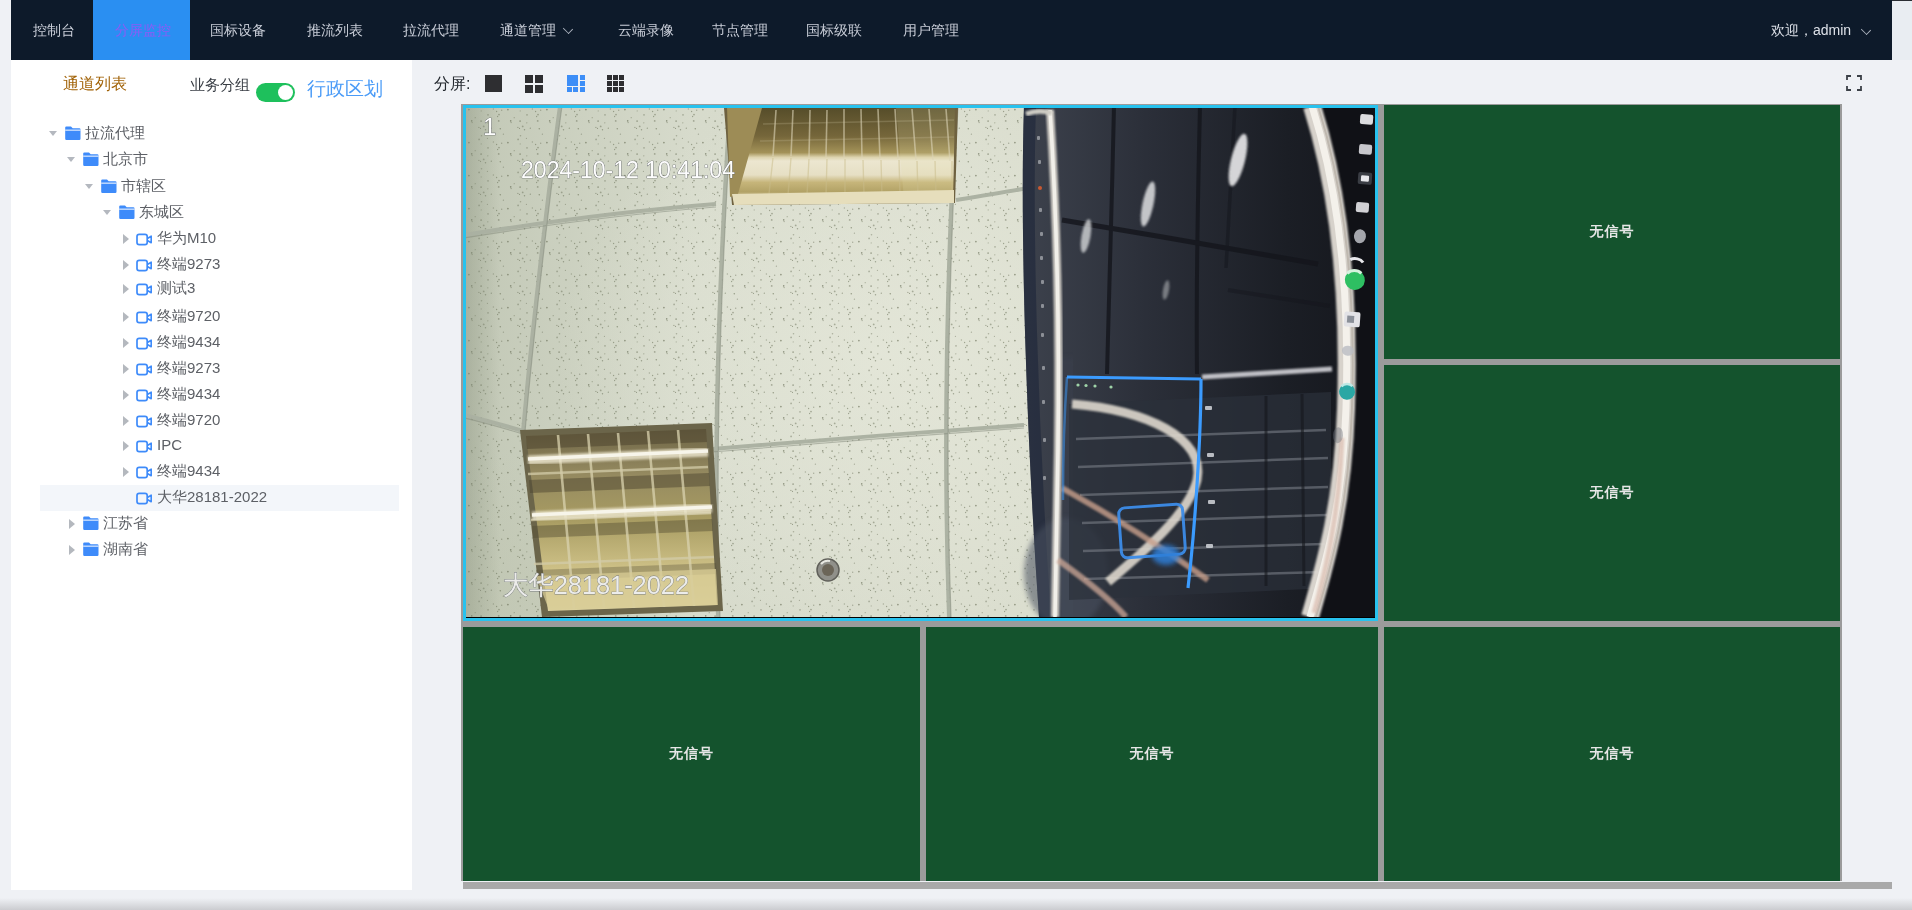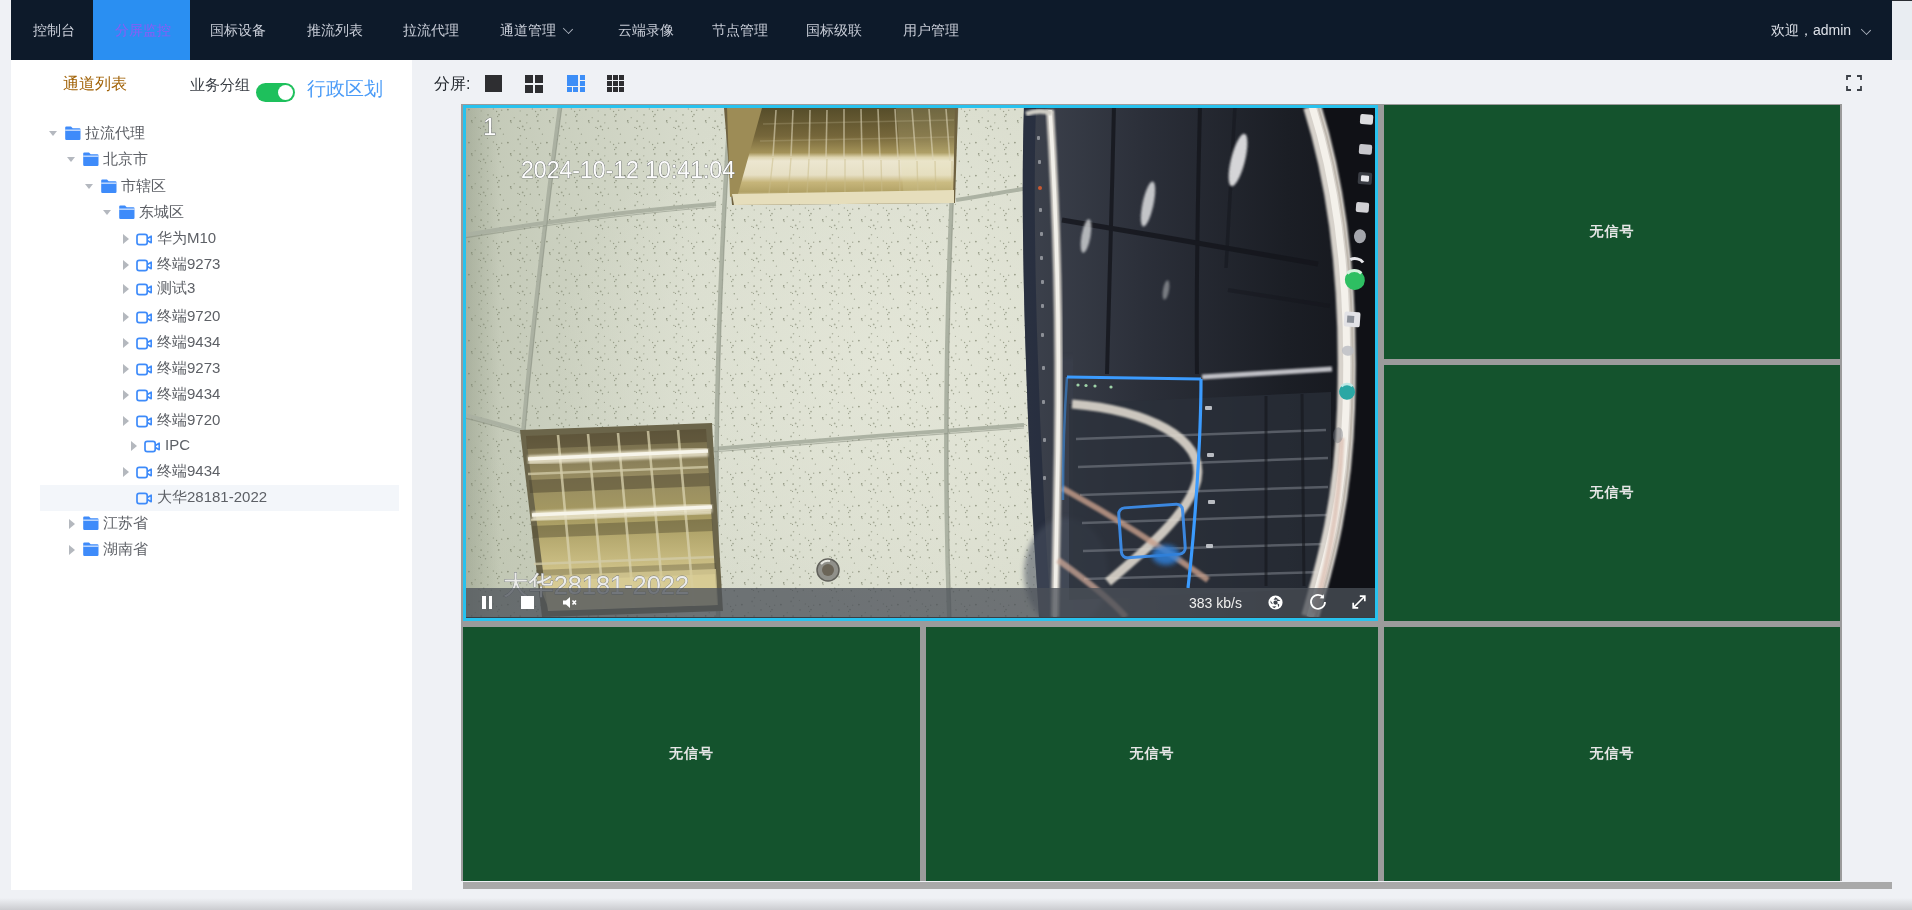--- a/index.html
+++ b/index.html
@@ -149,21 +149,21 @@
         <span class="txt" style="left:146px">终端9434</span>
       </div>
       <div class="trow" style="left:0;top:348px;width:401px">
         <span class="arr-r" style="left:112px;top:8px"></span>
         <svg width="17" height="13" viewBox="0 0 17 13" style="left:125px;position:absolute;top:7px">
           <rect x="1" y="1.3" width="10.2" height="10.4" rx="2.2" fill="none" stroke="#3e8bfa" stroke-width="1.7"></rect>
           <path d="M11.8,5.2 L15.2,3.2 L15.2,9.8 L11.8,7.8" fill="none" stroke="#3e8bfa" stroke-width="1.6" stroke-linejoin="round"></path>
         </svg>
         <span class="txt" style="left:146px">终端9720</span>
       </div>
-      <div class="trow" style="left:8px;top:373px;width:401px">
+      <div class="trow" style="left:0;top:373px;width:401px">
         <span class="arr-r" style="left:112px;top:8px"></span>
         <svg width="17" height="13" viewBox="0 0 17 13" style="left:125px;position:absolute;top:7px">
           <rect x="1" y="1.3" width="10.2" height="10.4" rx="2.2" fill="none" stroke="#3e8bfa" stroke-width="1.7"></rect>
           <path d="M11.8,5.2 L15.2,3.2 L15.2,9.8 L11.8,7.8" fill="none" stroke="#3e8bfa" stroke-width="1.6" stroke-linejoin="round"></path>
         </svg>
         <span class="txt" style="left:146px">IPC</span>
       </div>
       <div class="trow" style="left:0;top:399px;width:401px">
         <span class="arr-r" style="left:112px;top:8px"></span>
         <svg width="17" height="13" viewBox="0 0 17 13" style="left:125px;position:absolute;top:7px">
@@ -478,42 +478,20 @@
   <rect x="889" y="208" width="7" height="7" fill="#8a8f98"></rect>
   <ellipse cx="892" cy="243" rx="6" ry="5" fill="#b9bcc2" opacity="0.8"></ellipse>
   <circle cx="894" cy="284" r="8" fill="#2aa7a4"></circle>
   <path d="M888,279 a8,8 0 0 1 11,-1" stroke="#bfe8e4" stroke-width="2.5" fill="none"></path>
   <ellipse cx="888" cy="328" rx="5" ry="8" fill="#6a6f78" opacity="0.4"></ellipse>
 </g>
 <text x="17" y="27" font-size="24" fill="#fdfdfd" stroke="#55585e" stroke-width="0.7" paint-order="stroke" font-family="Liberation Sans, sans-serif">1</text>
 <text x="55" y="70" font-size="24" fill="#fdfdfd" stroke="#55585e" stroke-width="0.7" paint-order="stroke" font-family="Liberation Sans, sans-serif" textLength="214" lengthAdjust="spacingAndGlyphs">2024-10-12 10:41:04</text>
 <text x="37" y="486" font-size="26" fill="#ececea" stroke="#787c80" stroke-width="0.8" paint-order="stroke" font-family="Liberation Sans, sans-serif" textLength="186" lengthAdjust="spacingAndGlyphs">大华28181-2022</text>
 </svg></div>
-    <div id="vbar">
-      <div class="p1"></div>
-        <div class="p2"></div>
-      <div class="wsq"></div>
-      <svg style="position:absolute;left:96px;top:7px" width="16" height="15" viewBox="0 0 16 15">
-          <path d="M1,5.5 H4 L8,2 V13 L4,9.5 H1 Z" fill="#fff"></path>
-          <path d="M10.5,5.5 L14,9.5 M14,5.5 L10.5,9.5" stroke="#fff" stroke-width="1.6"></path>
-        </svg>
-      <div class="kbs">383 kb/s</div>
-      <svg style="position:absolute;left:801px;top:6px" width="17" height="17" viewBox="0 0 24 24">
-          <path fill="#fff" d="M12 2a10 10 0 1 0 0 20 10 10 0 0 0 0-20zm0 2.5 4.9 3.6H9.3L12 4.5zM5 9.3l3.5 5-3-1.1A8 8 0 0 1 5 9.3zm2.3 8.2 6-.1-2.6 2.3a8 8 0 0 1-3.4-2.2zm8.9 1.3-1.8-5.7 2.9 1.6a8 8 0 0 1-1.1 4.1zM18.9 9.8l-5.8.1 2.4-2.4a8 8 0 0 1 3.4 2.3zM9 12a3 3 0 1 1 6 0 3 3 0 0 1-6 0z"></path>
-        </svg>
-      <svg style="position:absolute;left:843px;top:5px" width="18" height="18" viewBox="0 0 18 18">
-          <path d="M14.5,4.5 A7 7 0 1 0 16,9" fill="none" stroke="#fff" stroke-width="1.8"></path>
-          <path d="M14.8,1.2 L14.8,5.4 L10.6,5.2 Z" fill="#fff"></path>
-        </svg>
-      <svg style="position:absolute;left:884px;top:5px" width="18" height="18" viewBox="0 0 18 18">
-          <path d="M3.5,14.5 L14.5,3.5" stroke="#fff" stroke-width="1.7"></path>
-          <path d="M9.8,3.2 H14.8 V8.2" fill="none" stroke="#fff" stroke-width="1.7"></path>
-          <path d="M3.2,9.8 V14.8 H8.2" fill="none" stroke="#fff" stroke-width="1.7"></path>
-        </svg>
-    </div>
   </div>
   <div class="cell" style="left:923px;top:1px;width:456px;height:254px">
       <span class="nosig">无信号</span>
     </div>
   <div class="cell" style="left:923px;top:261px;width:456px;height:256px">
       <span class="nosig">无信号</span>
     </div>
   <div class="cell" style="left:2px;top:523px;width:457px;height:254px">
       <span class="nosig">无信号</span>
     </div>

